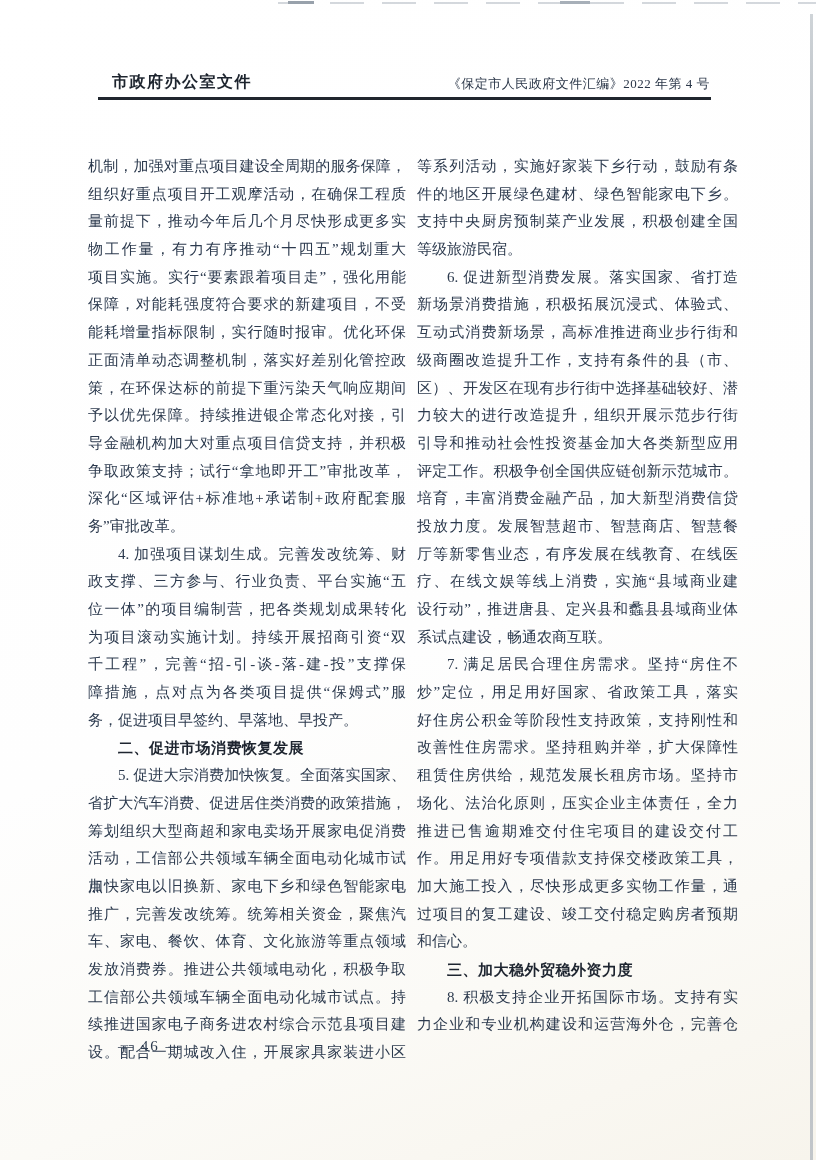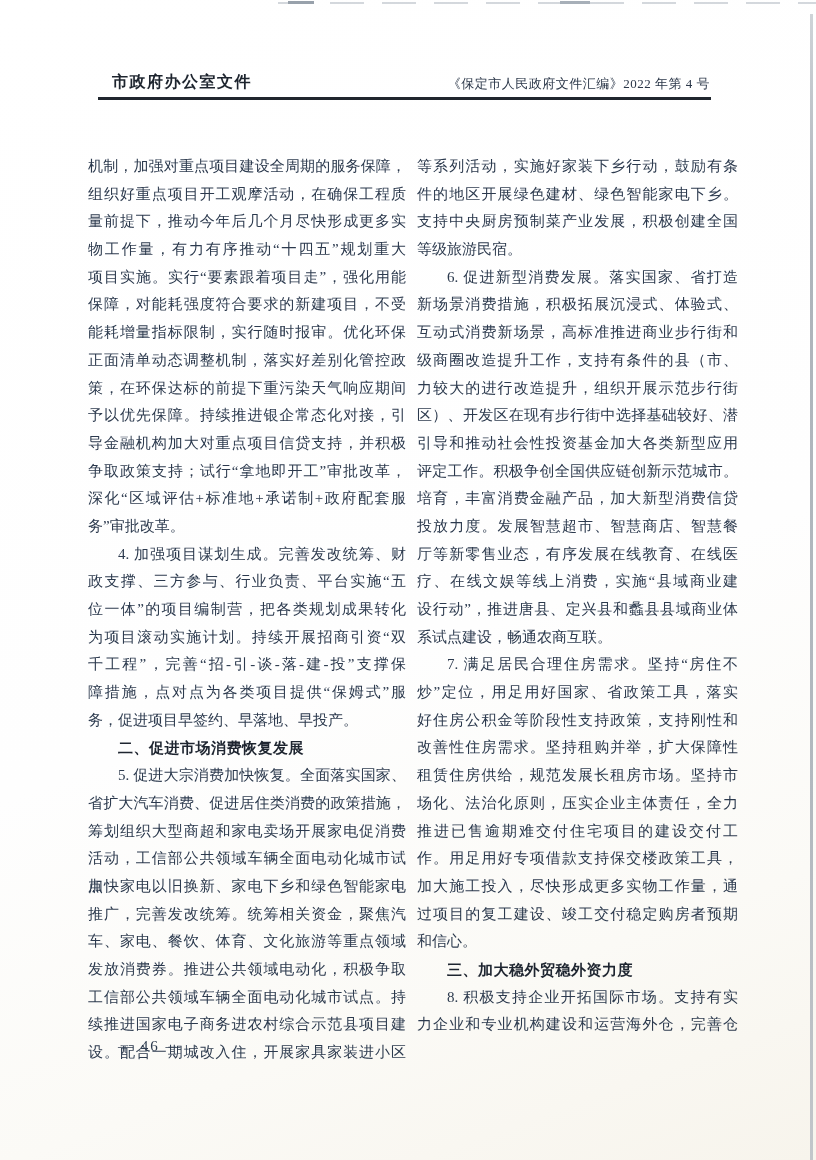--- a/index.html
+++ b/index.html
@@ -118,22 +118,22 @@
     </div>
   <div class="col col-right" id="col-right">
       <div class="line fill">等系列活动，实施好家装下乡行动，鼓励有条</div>
       <div class="line fill">件的地区开展绿色建材、绿色智能家电下乡。</div>
       <div class="line fill">支持中央厨房预制菜产业发展，积极创建全国</div>
       <div class="line end">等级旅游民宿。</div>
       <div class="line start">6. 促进新型消费发展。落实国家、省打造</div>
       <div class="line fill">新场景消费措施，积极拓展沉浸式、体验式、</div>
       <div class="line fill">互动式消费新场景，高标准推进商业步行街和</div>
       <div class="line fill">级商圈改造提升工作，支持有条件的县（市、</div>
+      <div class="line fill">区）、开发区在现有步行街中选择基础较好、潜</div>
       <div class="line fill">力较大的进行改造提升，组织开展示范步行街</div>
-      <div class="line fill">区）、开发区在现有步行街中选择基础较好、潜</div>
       <div class="line fill">引导和推动社会性投资基金加大各类新型应用</div>
       <div class="line fill">评定工作。积极争创全国供应链创新示范城市。</div>
       <div class="line fill">培育，丰富消费金融产品，加大新型消费信贷</div>
       <div class="line fill">投放力度。发展智慧超市、智慧商店、智慧餐</div>
       <div class="line fill">厅等新零售业态，有序发展在线教育、在线医</div>
       <div class="line fill">疗、在线文娱等线上消费，实施“县域商业建</div>
       <div class="line fill">设行动”，推进唐县、定兴县和蠡县县域商业体</div>
       <div class="line end">系试点建设，畅通农商互联。</div>
       <div class="line start">7. 满足居民合理住房需求。坚持“房住不</div>
       <div class="line fill">炒”定位，用足用好国家、省政策工具，落实</div>

